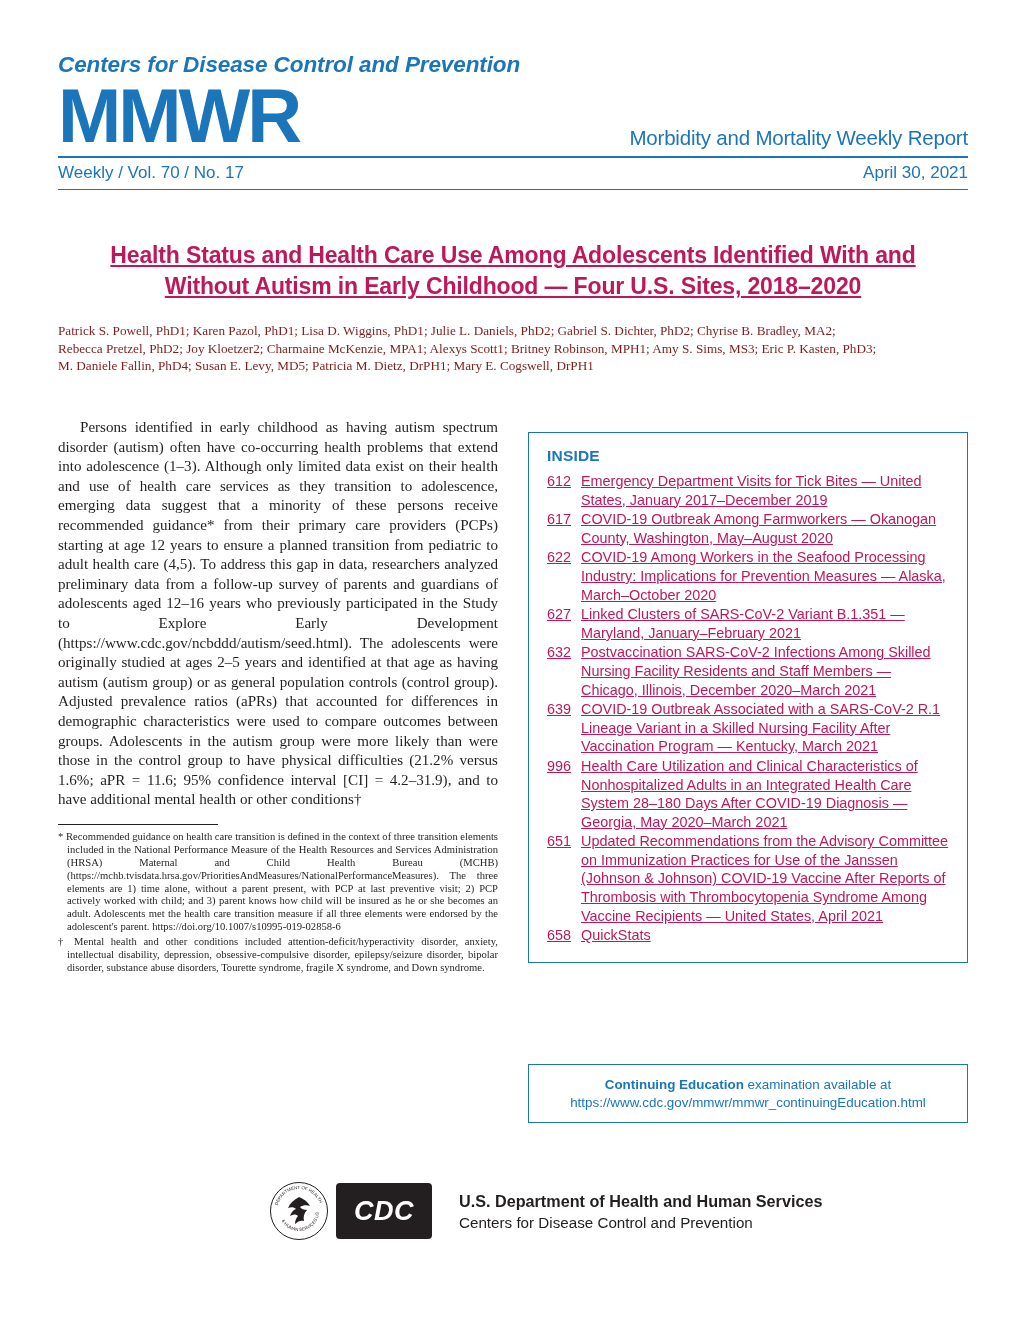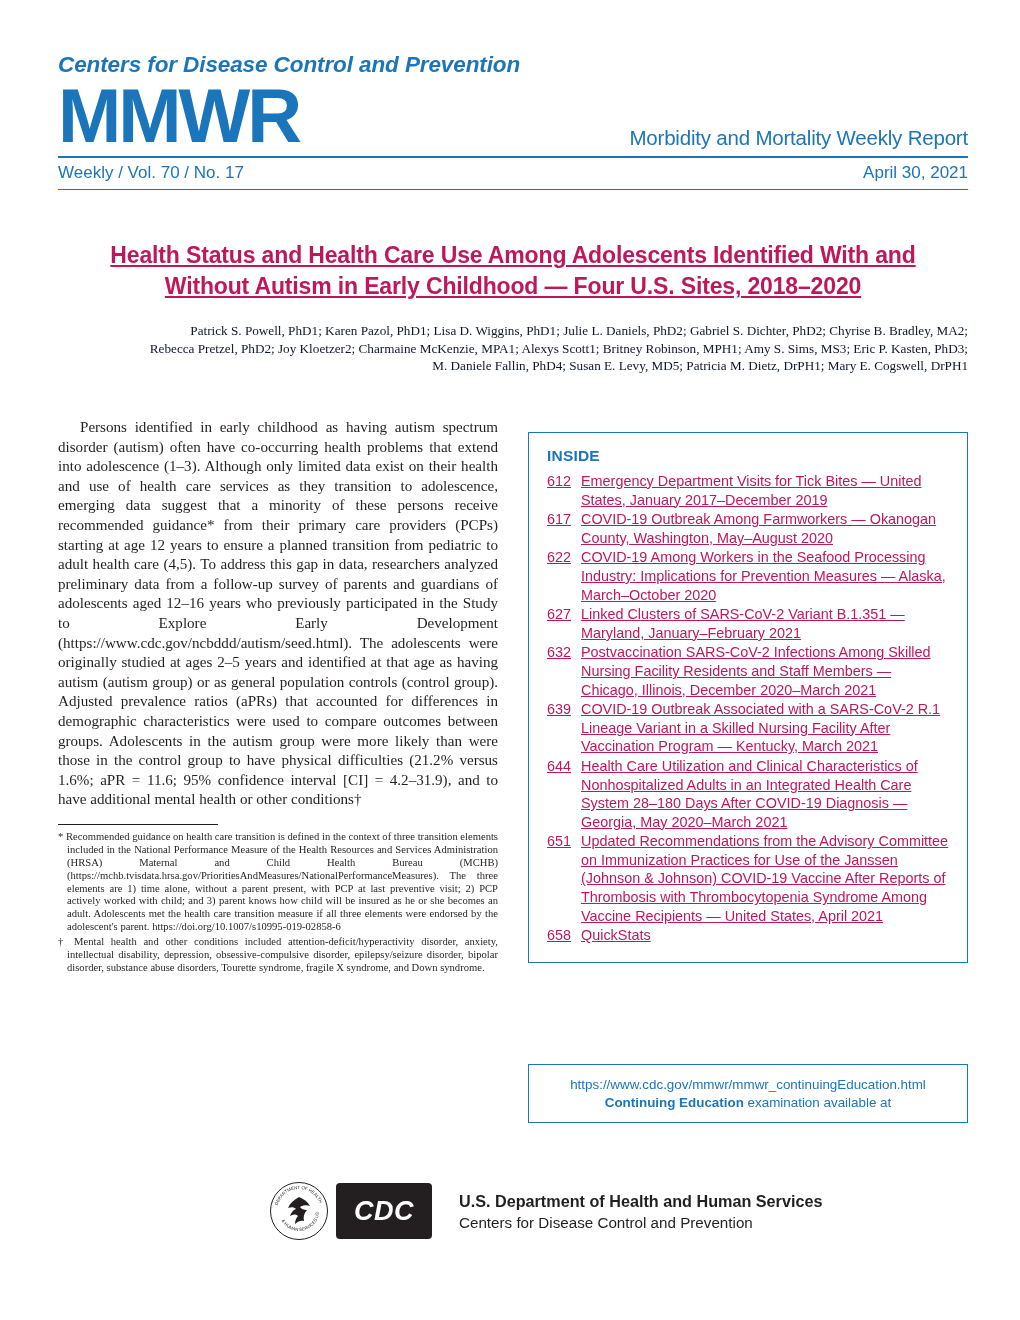--- a/index.html
+++ b/index.html
@@ -93,22 +93,22 @@
     line-height: 31px;
     color: #be185d;
     letter-spacing: -0.15px;
     text-decoration: underline;
   }
   .authors {
     margin-top: 20px;
     font-family: "Liberation Serif", serif;
     font-size: 13.2px;
     line-height: 17.5px;
-    color: #0f172a;
-    text-align: right;
+    color: #7f1d1d;
+    text-align: left;
   }
 
   
   .left-col {
     position: absolute;
     left: 58px;
     top: 418px;
     width: 440px;
   }
   .abstract {
@@ -320,38 +320,38 @@
     </div>
     <div class="toc-item">
       <div class="toc-page">632</div>
       <div class="toc-text">Postvaccination SARS-CoV-2 Infections Among Skilled Nursing Facility Residents and Staff Members — Chicago, Illinois, December 2020–March 2021</div>
     </div>
     <div class="toc-item">
       <div class="toc-page">639</div>
       <div class="toc-text">COVID-19 Outbreak Associated with a SARS-CoV-2 R.1 Lineage Variant in a Skilled Nursing Facility After Vaccination Program — Kentucky, March 2021</div>
     </div>
     <div class="toc-item">
-      <div class="toc-page">644</div>
+      <div class="toc-page">996</div>
       <div class="toc-text">Health Care Utilization and Clinical Characteristics of Nonhospitalized Adults in an Integrated Health Care System 28–180 Days After COVID-19 Diagnosis — Georgia, May 2020–March 2021</div>
     </div>
     <div class="toc-item">
       <div class="toc-page">651</div>
       <div class="toc-text">Updated Recommendations from the Advisory Committee on Immunization Practices for Use of the Janssen (Johnson &amp; Johnson) COVID-19 Vaccine After Reports of Thrombosis with Thrombocytopenia Syndrome Among Vaccine Recipients — United States, April 2021</div>
     </div>
     <div class="toc-item">
       <div class="toc-page">658</div>
       <div class="toc-text">QuickStats</div>
     </div>
   </div>
 
   <div class="ce-box">
-    <div>https://www.cdc.gov/mmwr/mmwr_continuingEducation.html</div>
     <div>
       <b>Continuing Education</b><span> examination available at</span>
     </div>
+    <div>https://www.cdc.gov/mmwr/mmwr_continuingEducation.html</div>
   </div>
 
   <div class="footer">
     <div class="seal">
       <svg class="seal-inner" viewBox="0 0 34 34">
         <path d="M17 3 C12 6 8 9 6 14 C9 13 12 13 14 15 C11 16 9 19 8 22 C11 20 14 20 16 22 C14 24 13 27 13 30 C16 27 19 26 22 27 C21 23 22 19 25 16 C22 16 19 15 18 13 C21 11 25 11 28 12 C26 8 22 5 17 3 Z" fill="#231f20"></path>
       </svg>
       <svg class="seal-text" viewBox="0 0 56 56">
         <defs>
           <path id="ringTop" d="M 6,28 A 22,22 0 0 1 50,28"></path>

